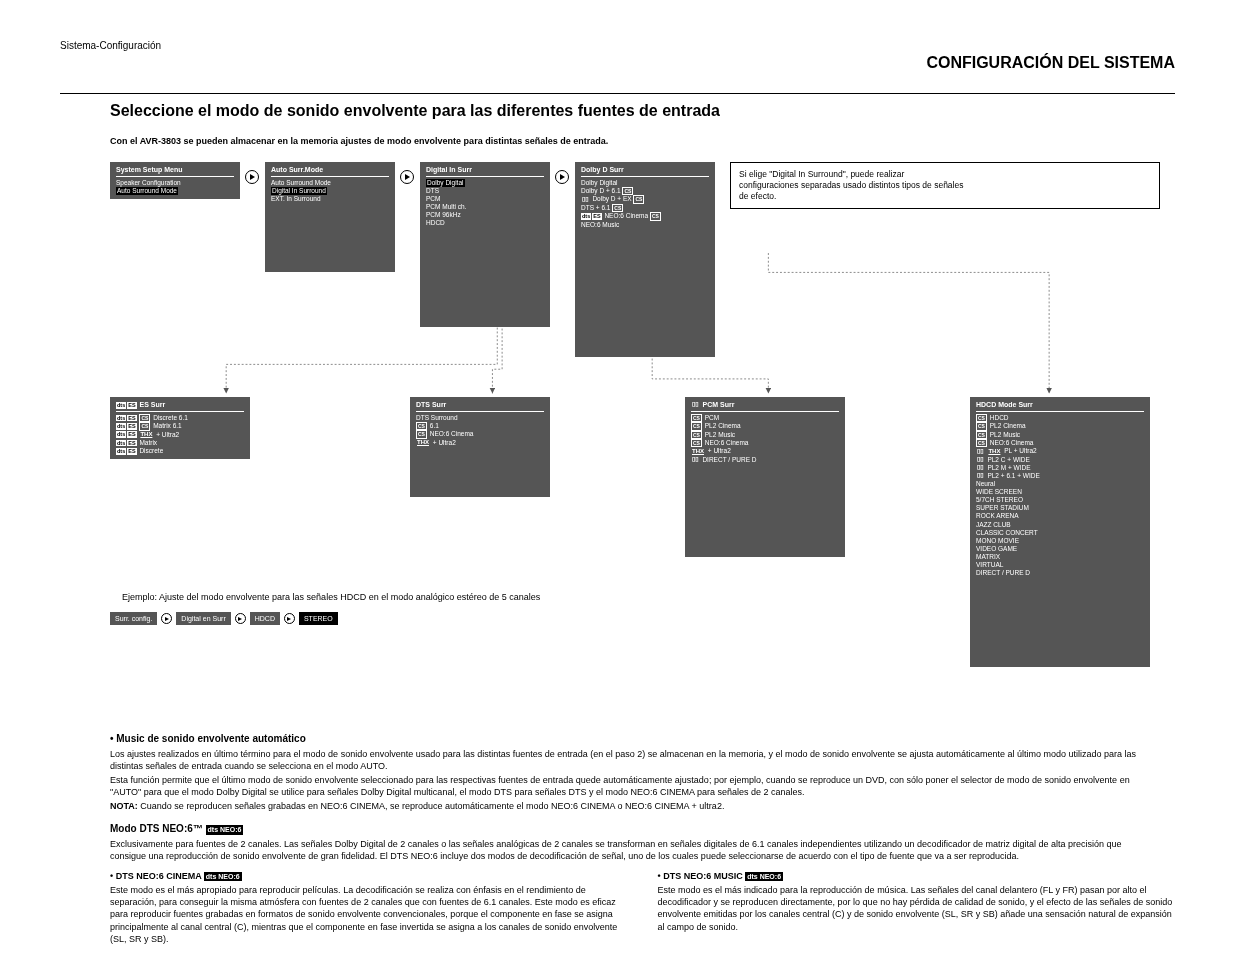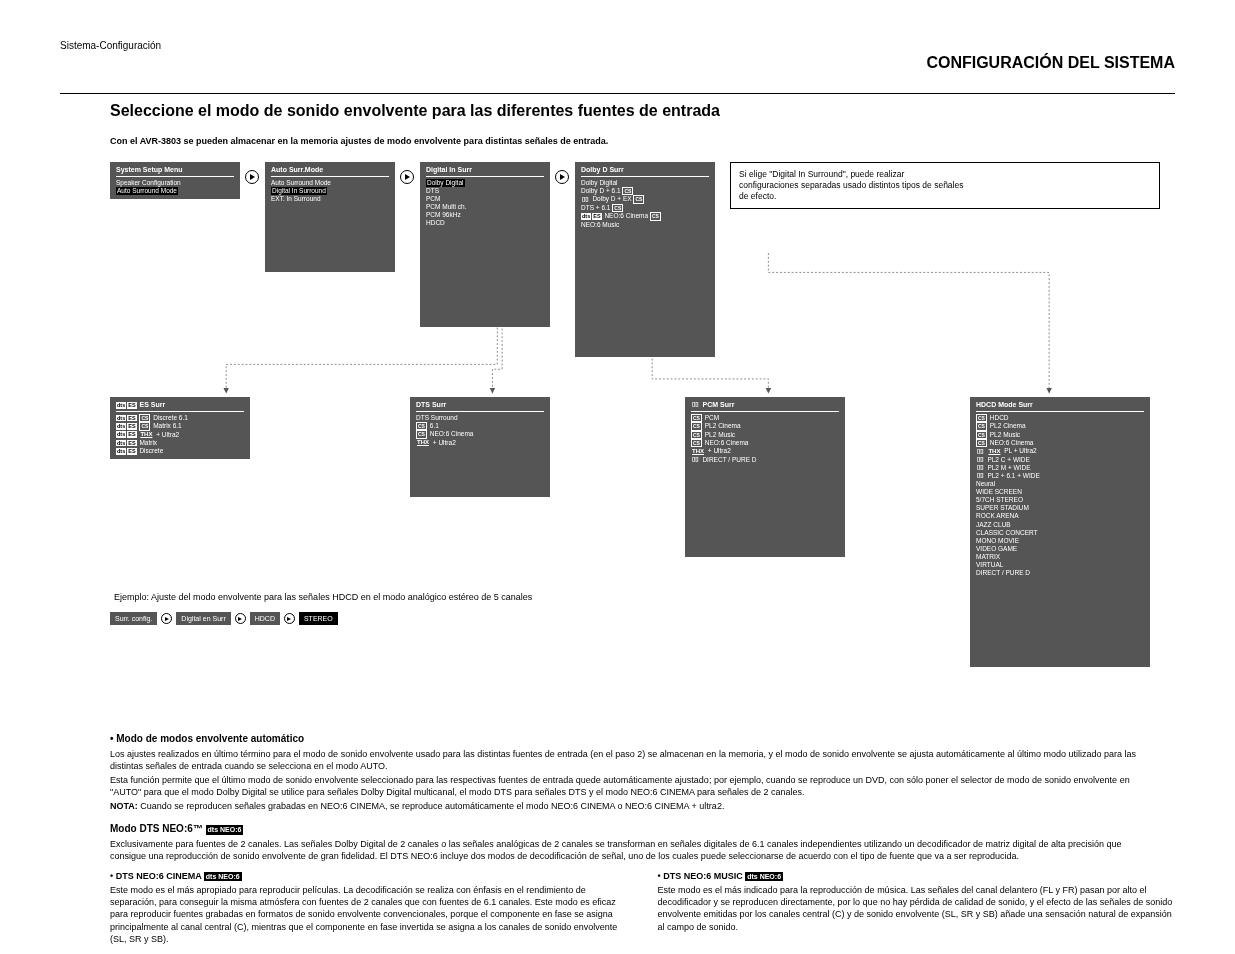--- a/index.html
+++ b/index.html
@@ -268,35 +268,35 @@
     <div class="item">ROCK ARENA</div>
     <div class="item">JAZZ CLUB</div>
     <div class="item">CLASSIC CONCERT</div>
     <div class="item">MONO MOVIE</div>
     <div class="item">VIDEO GAME</div>
     <div class="item">MATRIX</div>
     <div class="item">VIRTUAL</div>
     <div class="item">DIRECT / PURE D</div>
   </div>
 
-  <div style="position:absolute; left:4px; top:440px; font-size:9px;">Ejemplo:  Ajuste del modo envolvente para las señales HDCD en el modo analógico estéreo de 5 canales</div>
+  <div style="position:absolute; left:12px; top:440px; font-size:9px;">Ejemplo:  Ajuste del modo envolvente para las señales HDCD en el modo analógico estéreo de 5 canales</div>
   <div class="chip-row" style="left:0; top:460px;">
     <div class="chip">Surr. config.</div>
     <div class="mini-arrow"></div>
     <div class="chip">Digital en Surr</div>
     <div class="mini-arrow"></div>
     <div class="chip">HDCD</div>
     <div class="mini-arrow"></div>
     <div class="chip dark">STEREO</div>
   </div>
 
 </div>
 
 <div class="body-text">
-  <div class="sub-title">• Modo de modos envolvente automático</div>
+  <div class="sub-title">• Music de sonido envolvente automático</div>
   <p>Los ajustes realizados en último término para el modo de sonido envolvente usado para las distintas fuentes de entrada (en el paso 2) se almacenan en la memoria, y el modo de sonido envolvente se ajusta automáticamente al último modo utilizado para las distintas señales de entrada cuando se selecciona en el modo AUTO.</p>
   <p>Esta función permite que el último modo de sonido envolvente seleccionado para las respectivas fuentes de entrada quede automáticamente ajustado; por ejemplo, cuando se reproduce un DVD, con sólo poner el selector de modo de sonido envolvente en "AUTO" para que el modo Dolby Digital se utilice para señales Dolby Digital multicanal, el modo DTS para señales DTS y el modo NEO:6 CINEMA para señales de 2 canales.</p>
   <p>
     <span style="font-weight:bold;">NOTA:</span>
     <span>Cuando se reproducen señales grabadas en NEO:6 CINEMA, se reproduce automáticamente el modo NEO:6 CINEMA o NEO:6 CINEMA + ultra2.</span>
   </p>
   <div class="sub-title">
     <span>Modo DTS NEO:6™</span>
     <span class="badge neo-inline">dts NEO:6</span>
   </div>

